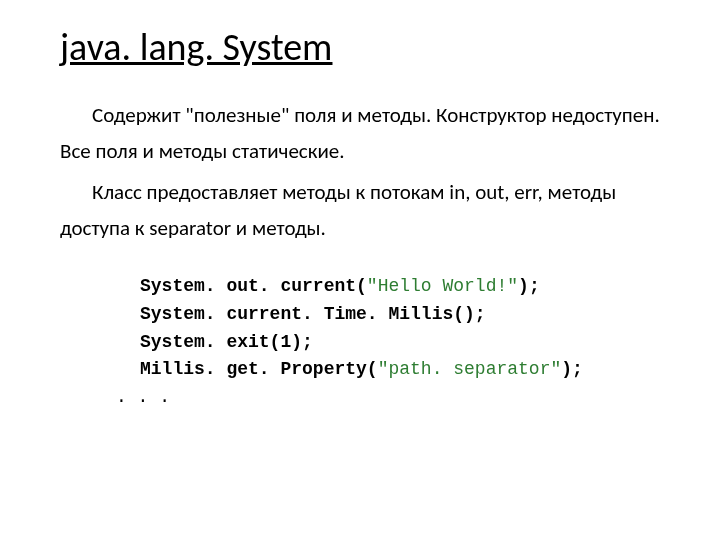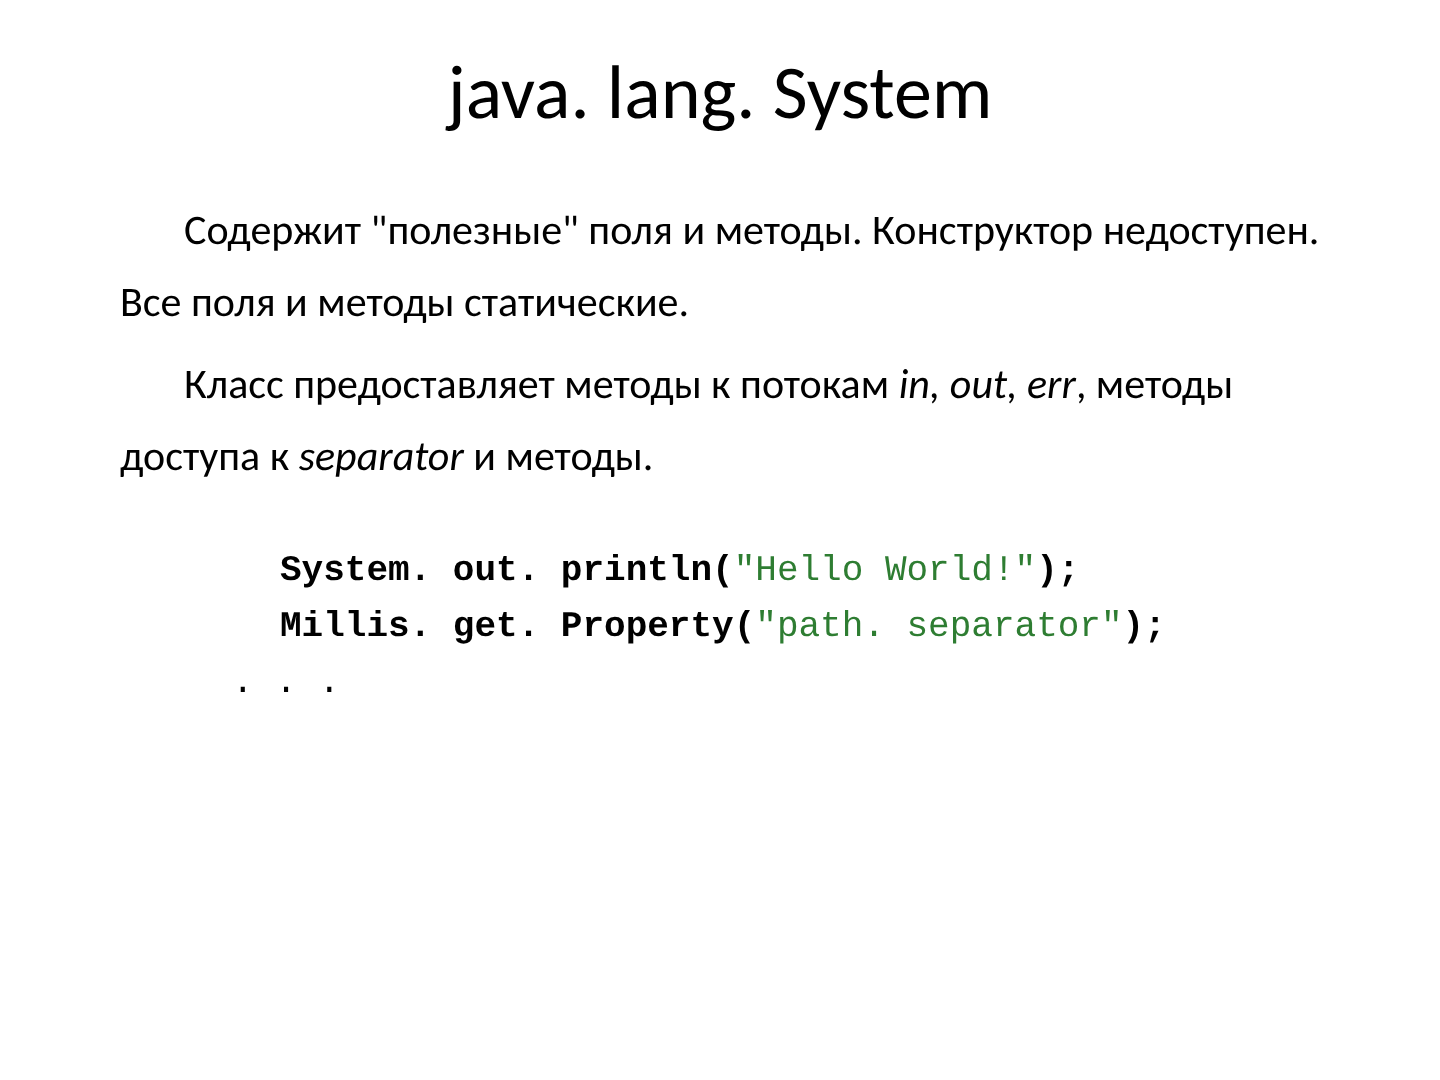--- a/index.html
+++ b/index.html
@@ -7,31 +7,31 @@
     width: 720px;
     height: 540px;
     background: #ffffff;
     font-family: Calibri, Arial, sans-serif;
     color: #000000;
     padding: 20px 60px 20px 60px;
   }
   .title {
     font-size: 38px;
     font-weight: 400;
-    text-align: center;
     margin-bottom: 28px;
     margin-top: 4px;
+    text-decoration: underline;
   }
   .para {
     font-size: 21px;
     line-height: 1.7;
     text-indent: 32px;
     margin-bottom: 6px;
   }
-  .italic { font-style: italic; }
+  .italic { }
   .code-block {
     font-family: "Courier New", monospace;
     font-size: 18px;
     font-weight: bold;
     margin-top: 26px;
     margin-left: 80px;
     line-height: 1.55;
   }
   .code-block .line { white-space: pre; }
   .str { color: #2e7d32; font-weight: normal; }
@@ -42,16 +42,18 @@
 
 <h1 class="title">java. lang. System</h1>
 
 <p class="para">Содержит "полезные" поля и методы. Конструктор недоступен. Все поля и методы статические.</p>
 
 <p class="para">
   <span>Класс предоставляет методы к потокам </span><span class="italic">in, out, err</span><span>, методы доступа к </span><span class="italic">separator</span><span> и методы.</span>
 </p>
 
 <div class="code-block">
-  <div class="line"><span>System. out. println(</span><span class="str">"Hello World!"</span><span>);</span></div>
+  <div class="line"><span>System. out. current(</span><span class="str">"Hello World!"</span><span>);</span></div>
+  <div class="line">System. current. Time. Millis();</div>
+  <div class="line">System. exit(1);</div>
   <div class="line"><span>Millis. get. Property(</span><span class="str">"path. separator"</span><span>);</span></div>
   <div class="line"><span class="dots">. . .</span></div>
 </div>
 
 </body></html>

